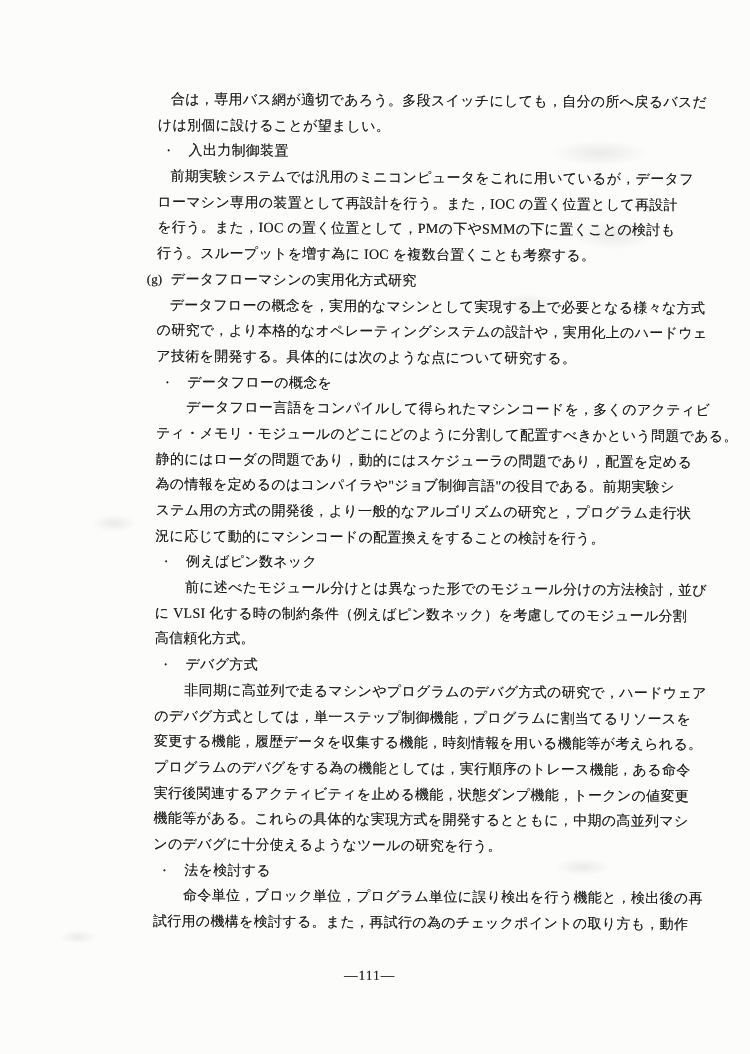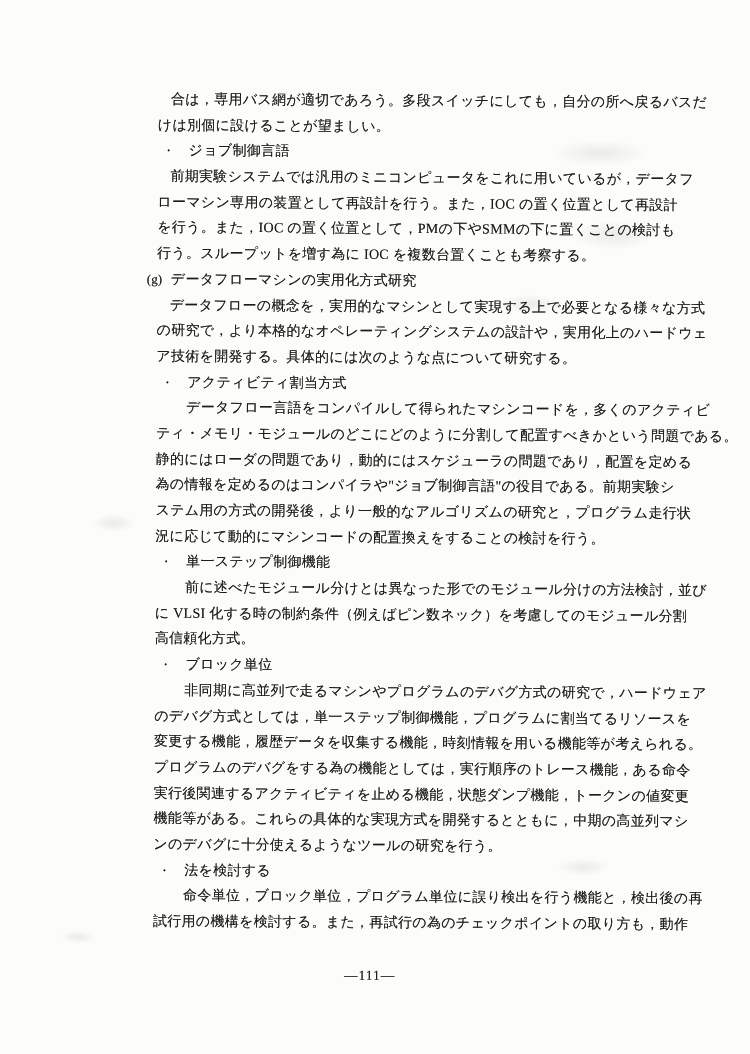--- a/index.html
+++ b/index.html
@@ -64,41 +64,41 @@
   <div class="smudge s2"></div>
   <div class="smudge s3"></div>
   <div class="smudge s4"></div>
   <div class="smudge s5"></div>
   <div class="smudge s6"></div>
 
   <main class="text-block">
     <div>
         <div class="line indent-ind"><span>合は，専用バス網が適切であろう。多段スイッチにしても，自分の所へ戻るバスだ</span></div>
         <div class="line indent-base"><span>けは別個に設けることが望ましい。</span></div>
-        <div class="line indent-bullet"><span class="marker">・</span><span>ジョブ制御言語</span></div>
+        <div class="line indent-bullet"><span class="marker">・</span><span>入出力制御装置</span></div>
         <div class="line indent-ind"><span>前期実験システムでは汎用のミニコンピュータをこれに用いているが，データフ</span></div>
         <div class="line indent-base"><span>ローマシン専用の装置として再設計を行う。また，IOC の置く位置として再設計</span></div>
         <div class="line indent-base"><span>を行う。また，IOC の置く位置として，PMの下やSMMの下に置くことの検討も</span></div>
         <div class="line indent-base"><span>行う。スループットを増す為に IOC を複数台置くことも考察する。</span></div>
         <div class="line indent-g"><span class="marker">(g)</span><span>データフローマシンの実用化方式研究</span></div>
         <div class="line indent-ind"><span>データフローの概念を，実用的なマシンとして実現する上で必要となる様々な方式</span></div>
         <div class="line indent-base"><span>の研究で，より本格的なオペレーティングシステムの設計や，実用化上のハードウェ</span></div>
         <div class="line indent-base"><span>ア技術を開発する。具体的には次のような点について研究する。</span></div>
-        <div class="line indent-bullet"><span class="marker">・</span><span>アクティビティ割当方式</span></div>
+        <div class="line indent-bullet"><span class="marker">・</span><span>データフローの概念を</span></div>
         <div class="line indent-ind2"><span>データフロー言語をコンパイルして得られたマシンコードを，多くのアクティビ</span></div>
         <div class="line indent-base"><span>ティ・メモリ・モジュールのどこにどのように分割して配置すべきかという問題である。</span></div>
         <div class="line indent-base"><span>静的にはローダの問題であり，動的にはスケジューラの問題であり，配置を定める</span></div>
         <div class="line indent-base"><span>為の情報を定めるのはコンパイラや"ジョブ制御言語"の役目である。前期実験シ</span></div>
         <div class="line indent-base"><span>ステム用の方式の開発後，より一般的なアルゴリズムの研究と，プログラム走行状</span></div>
         <div class="line indent-base"><span>況に応じて動的にマシンコードの配置換えをすることの検討を行う。</span></div>
-        <div class="line indent-bullet"><span class="marker">・</span><span>単一ステップ制御機能</span></div>
+        <div class="line indent-bullet"><span class="marker">・</span><span>例えばピン数ネック</span></div>
         <div class="line indent-ind2"><span>前に述べたモジュール分けとは異なった形でのモジュール分けの方法検討，並び</span></div>
         <div class="line indent-base"><span>に VLSI 化する時の制約条件（例えばピン数ネック）を考慮してのモジュール分割</span></div>
         <div class="line indent-base"><span>高信頼化方式。</span></div>
-        <div class="line indent-bullet"><span class="marker">・</span><span>ブロック単位</span></div>
+        <div class="line indent-bullet"><span class="marker">・</span><span>デバグ方式</span></div>
         <div class="line indent-ind2"><span>非同期に高並列で走るマシンやプログラムのデバグ方式の研究で，ハードウェア</span></div>
         <div class="line indent-base"><span>のデバグ方式としては，単一ステップ制御機能，プログラムに割当てるリソースを</span></div>
         <div class="line indent-base"><span>変更する機能，履歴データを収集する機能，時刻情報を用いる機能等が考えられる。</span></div>
         <div class="line indent-base"><span>プログラムのデバグをする為の機能としては，実行順序のトレース機能，ある命令</span></div>
         <div class="line indent-base"><span>実行後関連するアクティビティを止める機能，状態ダンプ機能，トークンの値変更</span></div>
         <div class="line indent-base"><span>機能等がある。これらの具体的な実現方式を開発するとともに，中期の高並列マシ</span></div>
         <div class="line indent-base"><span>ンのデバグに十分使えるようなツールの研究を行う。</span></div>
         <div class="line indent-bullet"><span class="marker">・</span><span>法を検討する</span></div>
         <div class="line indent-ind2"><span>命令単位，ブロック単位，プログラム単位に誤り検出を行う機能と，検出後の再</span></div>
         <div class="line indent-base"><span>試行用の機構を検討する。また，再試行の為のチェックポイントの取り方も，動作</span></div>

